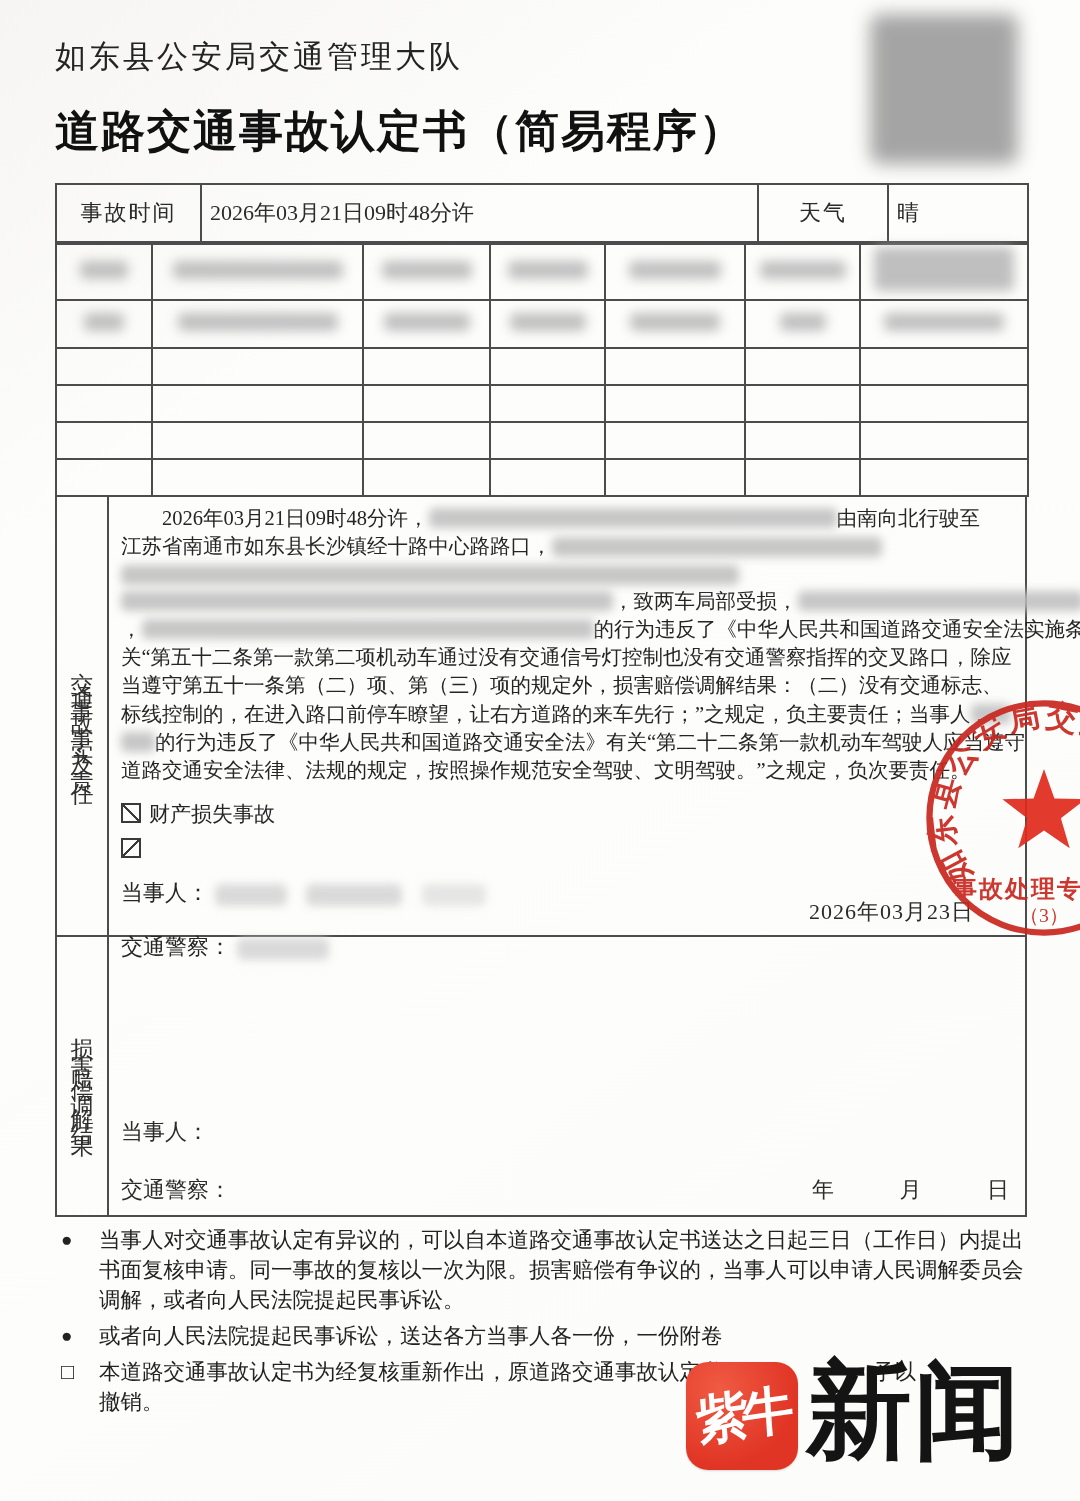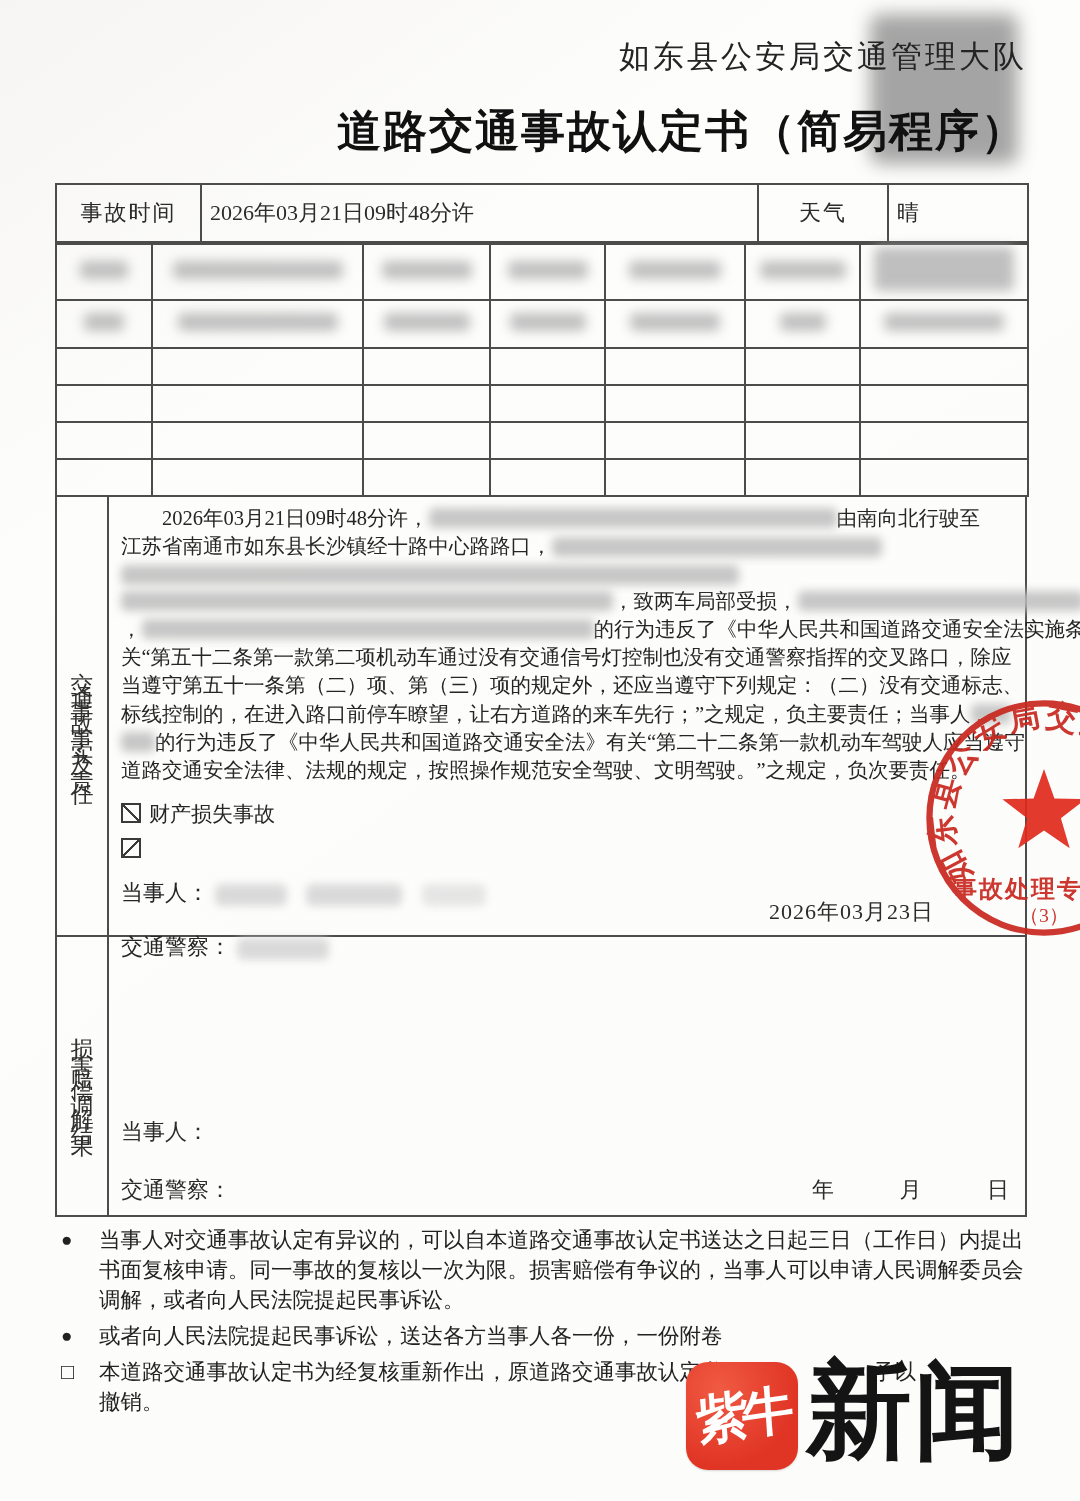--- a/index.html
+++ b/index.html
@@ -5,21 +5,21 @@
   html,body{margin:0;padding:0;background:#eceae7;}
   .page{
     position:relative;width:1080px;height:1501px;margin:0 auto;
     background:linear-gradient(145deg,#f6f5f3 0%,#fdfdfc 25%,#fcfcfb 100%);
     font-family:"Liberation Serif","DejaVu Serif",serif;
     color:#2b2b2b;overflow:hidden;
   }
   .content{position:absolute;left:55px;top:0;width:972px;}
 
   
-  .hdr{ text-align:right; padding-top:36px; }
+  .hdr{ text-align:left; padding-top:36px; }
   .hdr-org{font-size:31px;letter-spacing:3px;color:#242424;}
   .hdr-title{font-size:44px;font-weight:bold;letter-spacing:2px;margin-top:24px;color:#111;}
   .hdr-no{font-size:30px;margin-top:10px;letter-spacing:1px;color:#242424;}
   .qr-redacted{
     position:absolute;right:62px;top:14px;width:148px;height:150px;
     background:#8f8f8f;filter:blur(9px);border-radius:10px;opacity:.8;
   }
 
   
   table{border-collapse:collapse;width:972px;table-layout:fixed;}
@@ -53,21 +53,21 @@
   .para .line{font-size:20.5px;line-height:26px;white-space:nowrap;color:#252525;}
   .seg{vertical-align:middle;}
 
   .cbline{font-size:21px;margin-top:9px;color:#252525;}
   .cb{display:inline-block;width:16px;height:16px;border:2px solid #3a3a3a;margin-right:8px;vertical-align:-2px;}
   .cb.up{background:linear-gradient(to top right,transparent 44%,#3a3a3a 44%,#3a3a3a 56%,transparent 56%);}
   .cb.down{background:linear-gradient(to bottom right,transparent 44%,#3a3a3a 44%,#3a3a3a 56%,transparent 56%);}
 
   .sigline{font-size:22px;margin-top:16px;color:#252525;}
   .stamp{position:absolute;right:-12px;top:196px;width:250px;height:250px;z-index:2;opacity:.92;}
-  .stamp-date{position:absolute;left:660px;top:400px;font-size:22px;color:#2b2b2b;z-index:1;letter-spacing:1px;}
+  .stamp-date{position:absolute;left:700px;top:400px;font-size:22px;color:#2b2b2b;z-index:1;letter-spacing:1px;}
 
   .med-bottom{position:absolute;left:12px;right:14px;bottom:10px;}
   .med-party{font-size:22px;margin-bottom:28px;}
   .med-police-row{display:flex;justify-content:space-between;font-size:22px;align-items:baseline;}
   .ymd span{margin-left:58px;letter-spacing:2px;}
 
   
   .notes{margin-top:8px;font-size:21.5px;line-height:30px;color:#222;}
   .note{display:flex;margin-top:6px;}
   .note .bullet{width:38px;flex:none;text-align:left;padding-left:6px;font-size:19px;line-height:30px;}
@@ -186,21 +186,21 @@
     <div class="sect facts">
       <div class="sect-label">交通事故事实及责任</div>
       <div class="sect-body">
         <div class="para">
           <div class="line"><span class="seg">　　2026年03月21日09时48分许，</span><span class="redact" style="width: 408px;"></span><span class="seg">由南向北行驶至</span></div>
           <div class="line"><span class="seg">江苏省南通市如东县长沙镇经十路中心路路口，</span><span class="redact" style="width: 330px;"></span></div>
           <div class="line"><span class="redact" style="width: 618px;"></span></div>
           <div class="line"><span class="redact" style="width: 492px;"></span><span class="seg">，致两车局部受损，</span><span class="redact" style="width: 286px;"></span></div>
           <div class="line"><span class="seg">，</span><span class="redact" style="width: 452px;"></span><span class="seg">的行为违反了《中华人民共和国道路交通安全法实施条例》有</span></div>
           <div class="line"><span class="seg">关“第五十二条第一款第二项机动车通过没有交通信号灯控制也没有交通警察指挥的交叉路口，除应</span></div>
-          <div class="line"><span class="seg">当遵守第五十一条第（二）项、第（三）项的规定外，还应当遵守下列规定：（二）没有交通标志、</span></div>
+          <div class="line"><span class="seg">当遵守第五十一条第（二）项、第（三）项的规定外，损害赔偿调解结果：（二）没有交通标志、</span></div>
           <div class="line"><span class="seg">标线控制的，在进入路口前停车瞭望，让右方道路的来车先行；”之规定，负主要责任；当事人</span><span class="redact" style="width: 40px;"></span></div>
           <div class="line"><span class="redact" style="width: 34px;"></span><span class="seg">的行为违反了《中华人民共和国道路交通安全法》有关“第二十二条第一款机动车驾驶人应当遵守</span></div>
           <div class="line"><span class="seg">道路交通安全法律、法规的规定，按照操作规范安全驾驶、文明驾驶。”之规定，负次要责任。</span></div>
         </div>
 
         <div class="cbline" style="margin-top:16px">
           <span class="cb up"></span><span>财产损失事故</span>
         </div>
         <div class="cbline">
           <span class="cb down"></span>

